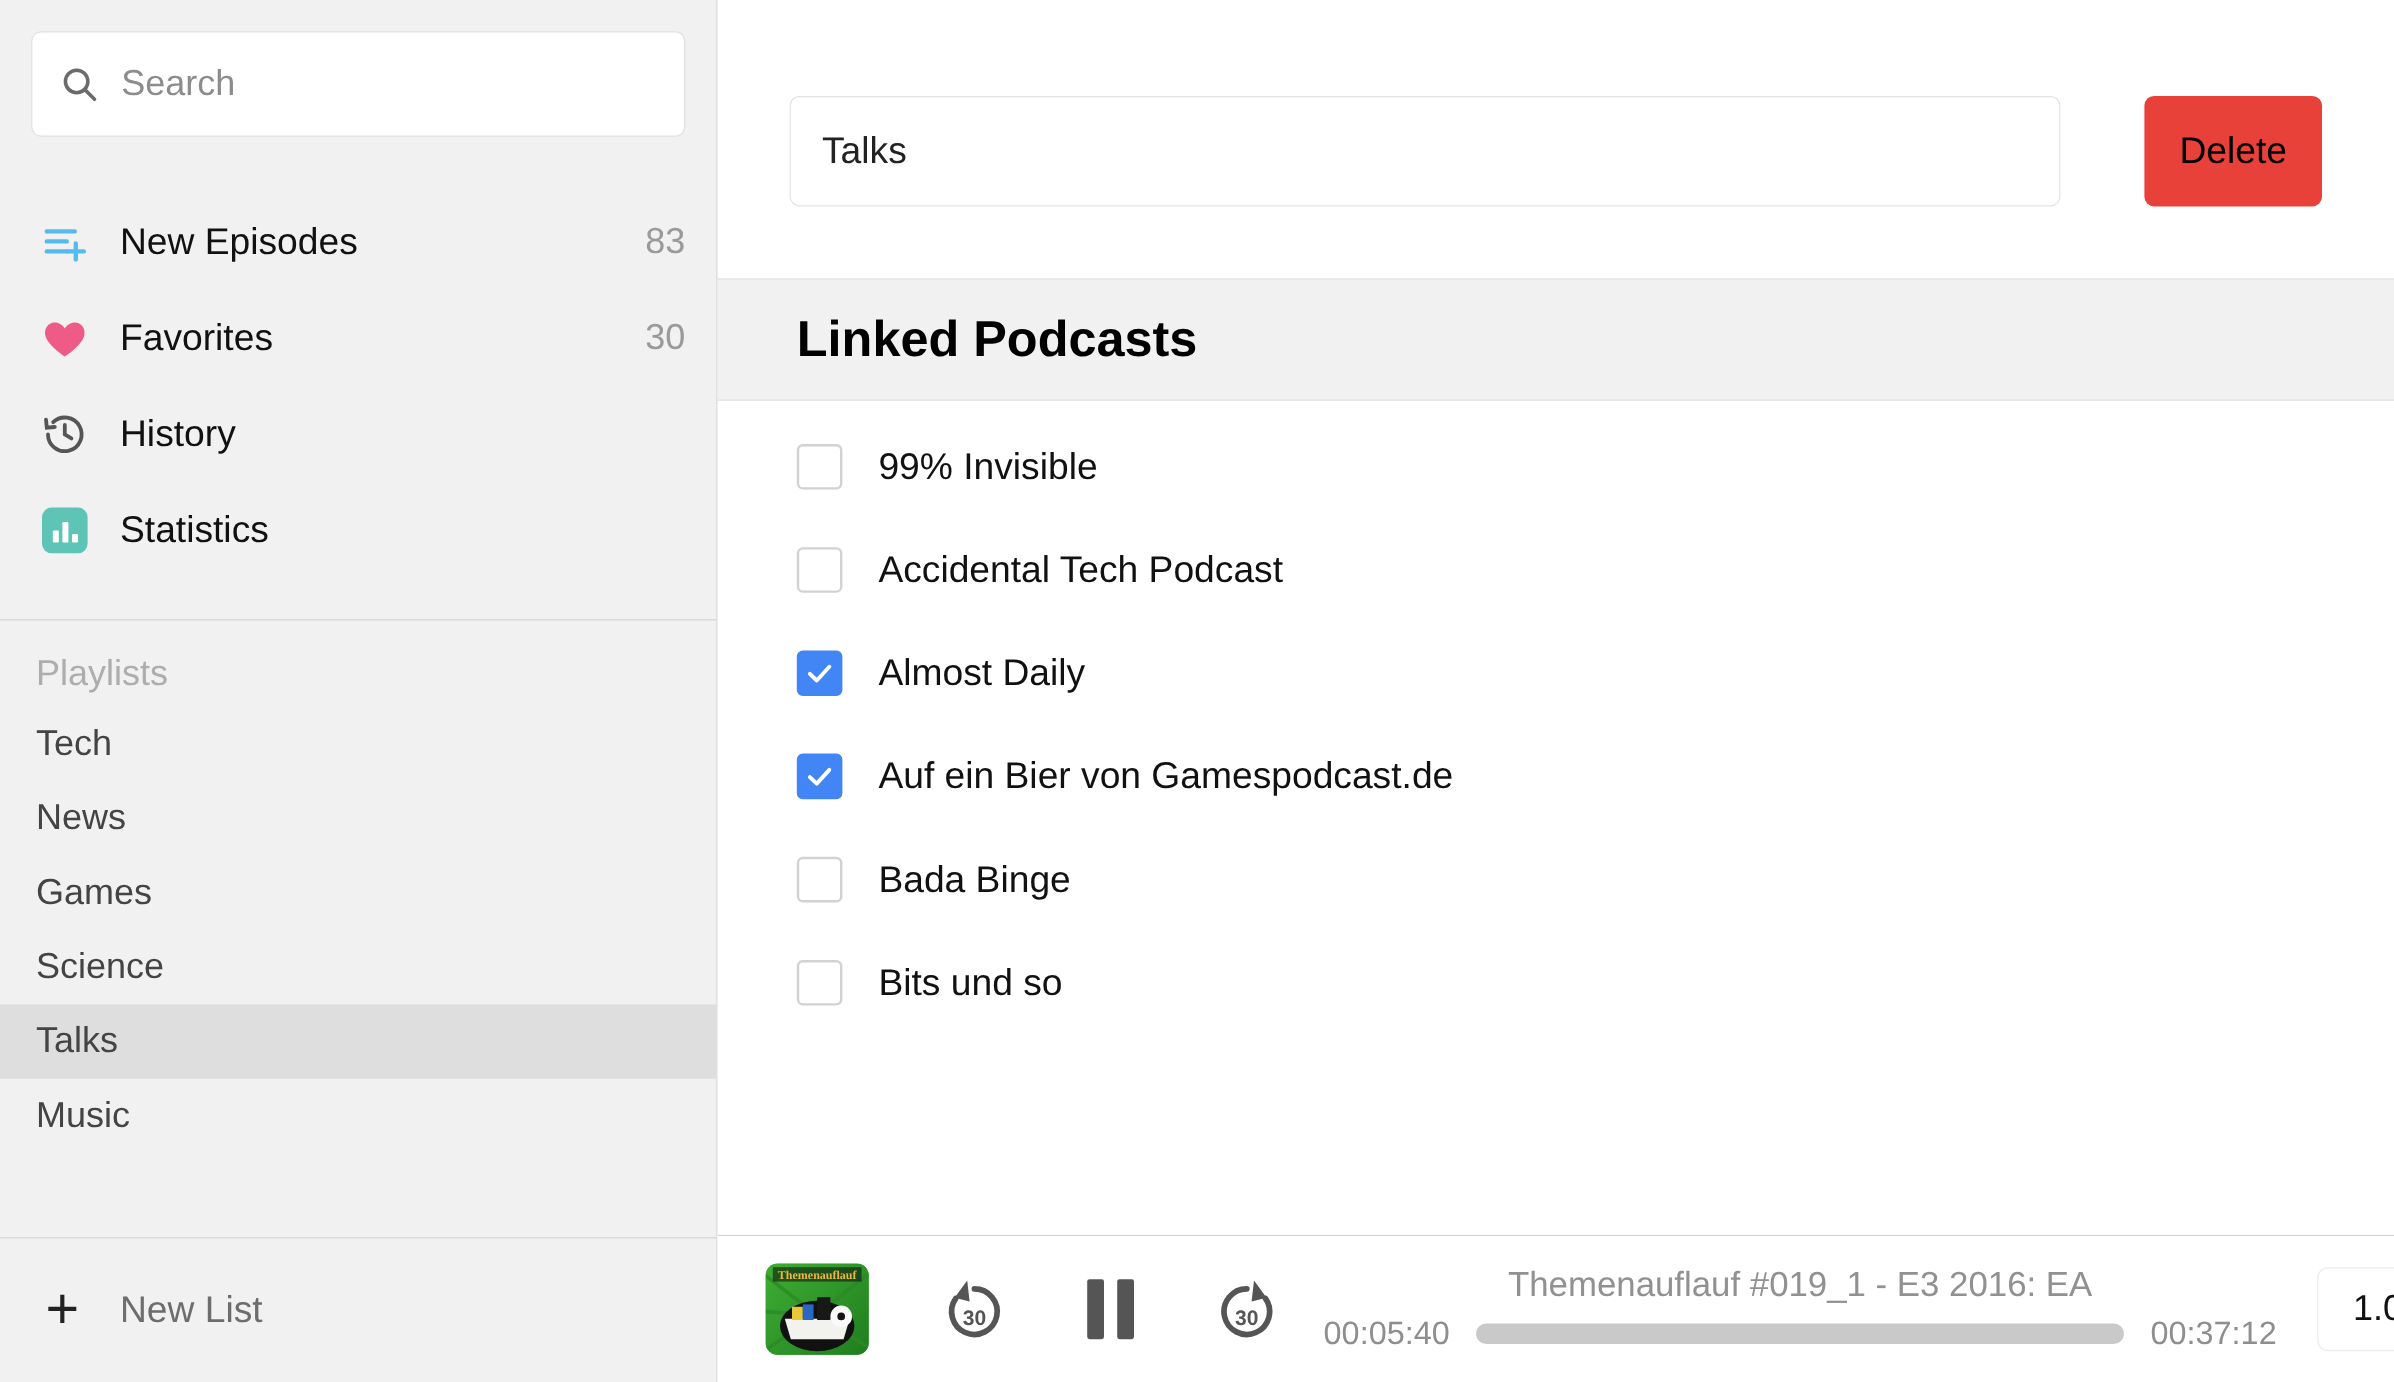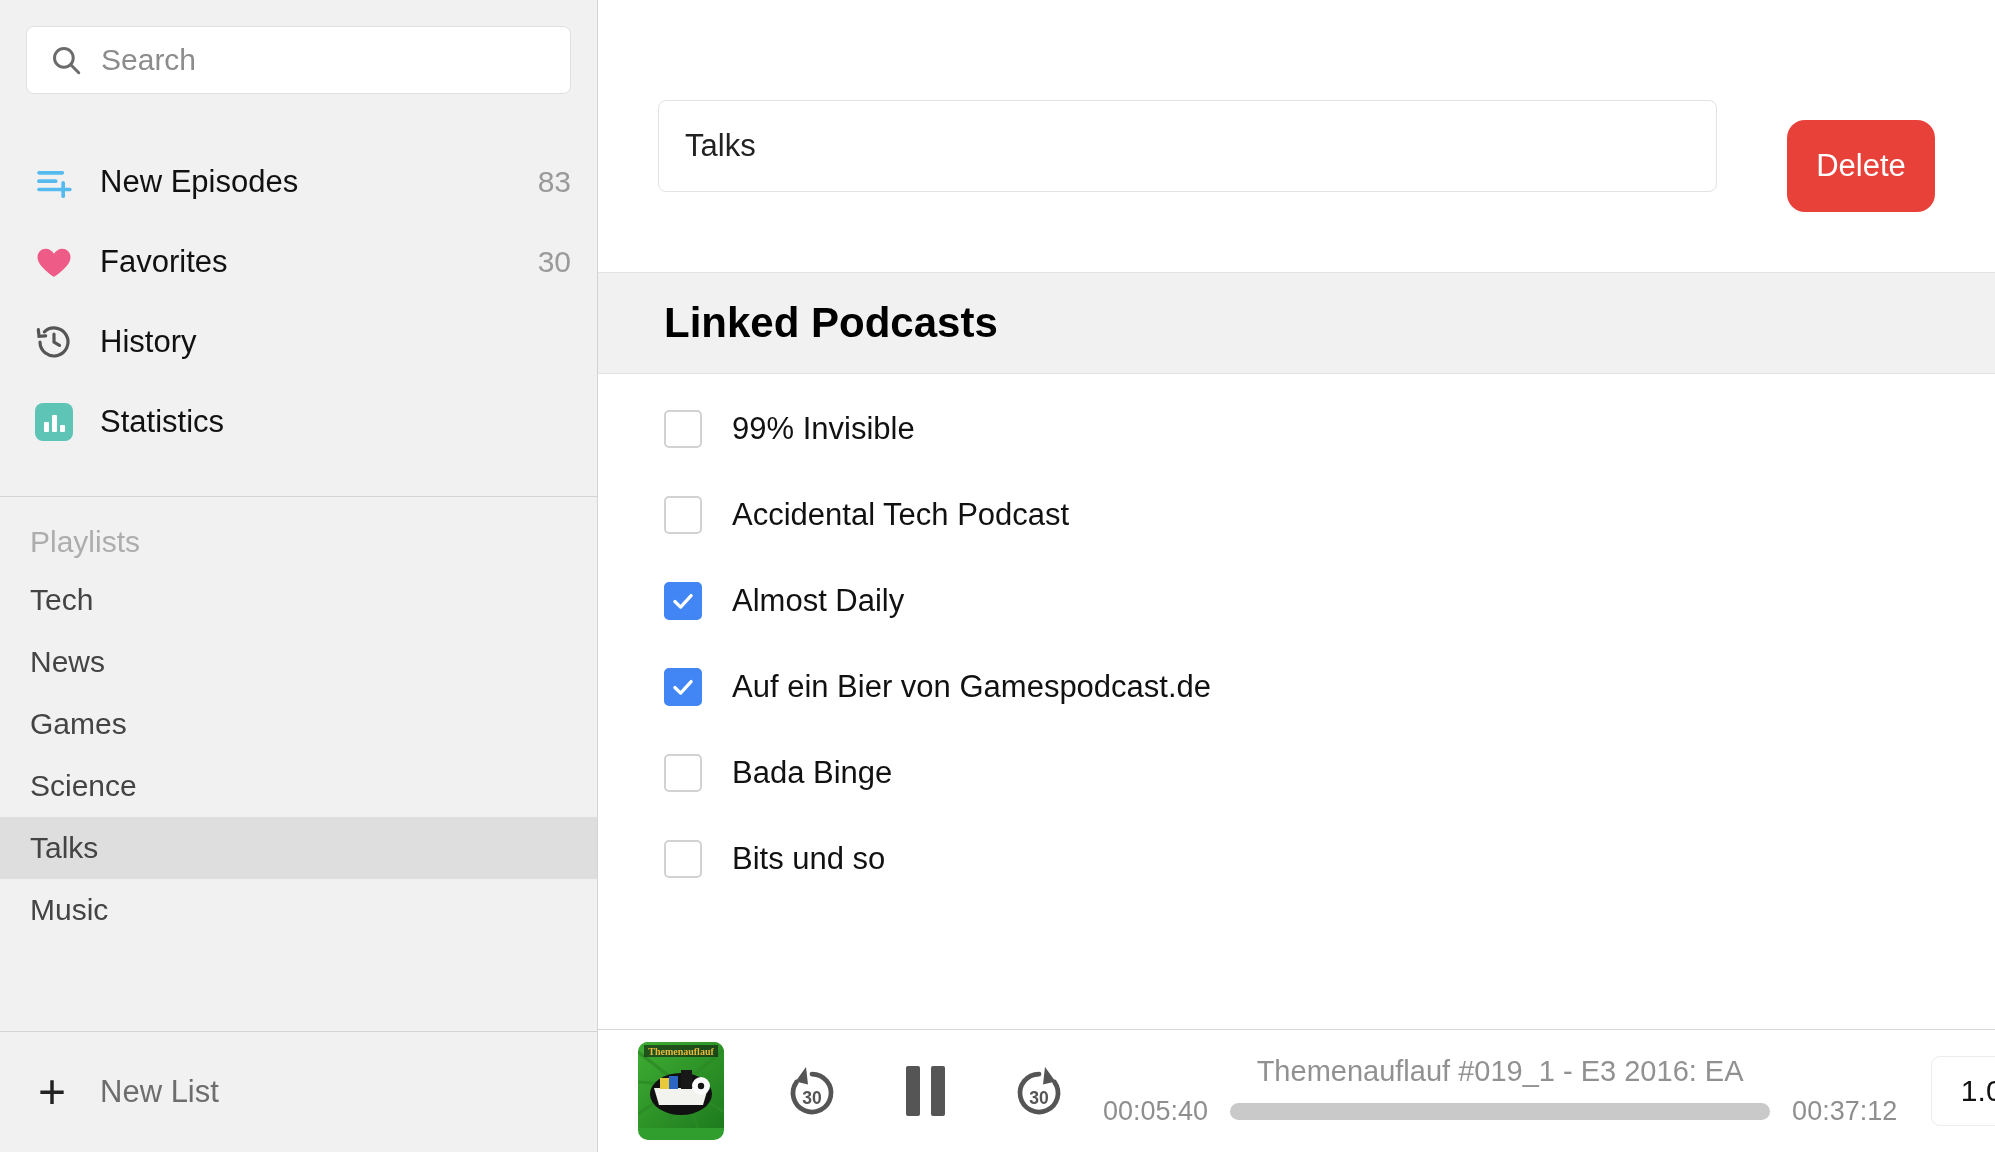--- a/index.html
+++ b/index.html
@@ -14,21 +14,21 @@
   
   .sidebar {
     width: 598px; height: 1152px;
     background: #f1f1f1;
     border-right: 1px solid #d4d4d4;
     display: flex; flex-direction: column;
     flex: 0 0 598px;
   }
   .search-wrap { padding: 26px 26px 0 26px; }
   .search-box {
-    height: 68px; background: #ffffff;
+    height: 88px; background: #ffffff;
     border: 1px solid #e0e0e0; border-radius: 8px;
     display: flex; align-items: center;
     padding: 0 22px; gap: 18px;
   }
   .search-box .mag { flex: 0 0 auto; display: flex; }
   .search-input {
     border: none; outline: none; background: transparent;
     font-family: "Liberation Sans", sans-serif;
     font-size: 30px; color: #333; width: 100%;
   }
@@ -84,24 +84,23 @@
 
   .edit-row { display: flex; align-items: center; gap: 70px; margin-top: 52px; }
   .name-input {
     flex: 1; height: 92px; border: 1px solid #e3e3e3;
     border-radius: 8px; font-size: 31px; color: #222;
     padding: 0 26px; outline: none; background: #fff;
     font-family: "Liberation Sans", sans-serif;
   }
   .delete-btn {
     width: 148px; height: 92px; background: #e8413a;
-    color: #ffffff; border: none; border-radius: 18px;
+    color: #000000; border: none; border-radius: 8px;
     font-size: 31px; font-family: "Liberation Sans", sans-serif;
     cursor: pointer;
-    margin-top: 40px;
   }
 
   .section-head {
     margin-top: 60px; background: #f1f1f1;
     border-top: 1px solid #e2e2e2; border-bottom: 1px solid #e2e2e2;
     padding: 26px 60px 26px 66px;
   }
   .section-title { font-size: 42px; font-weight: bold; color: #000; }
 
   .podcast-list { padding-top: 12px; flex: 1; overflow: hidden; }
@@ -119,21 +118,21 @@
 
   
   .player {
     position: absolute; left: 0; bottom: 0;
     width: 100%; height: 123px;
     border-top: 1px solid #d6d6d6; background: #fff;
     display: flex; align-items: center;
     padding: 0 28px 0 40px; gap: 0;
   }
   .art {
-    width: 86px; height: 98px; border-radius: 10px;
+    width: 86px; height: 76px; border-radius: 10px;
     overflow: hidden; flex: 0 0 86px; position: relative;
     background: #2f9e2f;
   }
   .controls { display: flex; align-items: center; gap: 64px; margin-left: 58px; }
   .ctrl { cursor: pointer; display: flex; align-items: center; justify-content: center; }
   .pause-ic { display: flex; gap: 11px; }
   .pause-ic span { display: block; width: 14px; height: 50px; background: #555; border-radius: 2px; }
 
   .track { flex: 1; display: flex; flex-direction: column; align-items: center; gap: 8px; margin: 0 34px; }
   .track-title { font-size: 29px; color: #919191; white-space: nowrap; }

